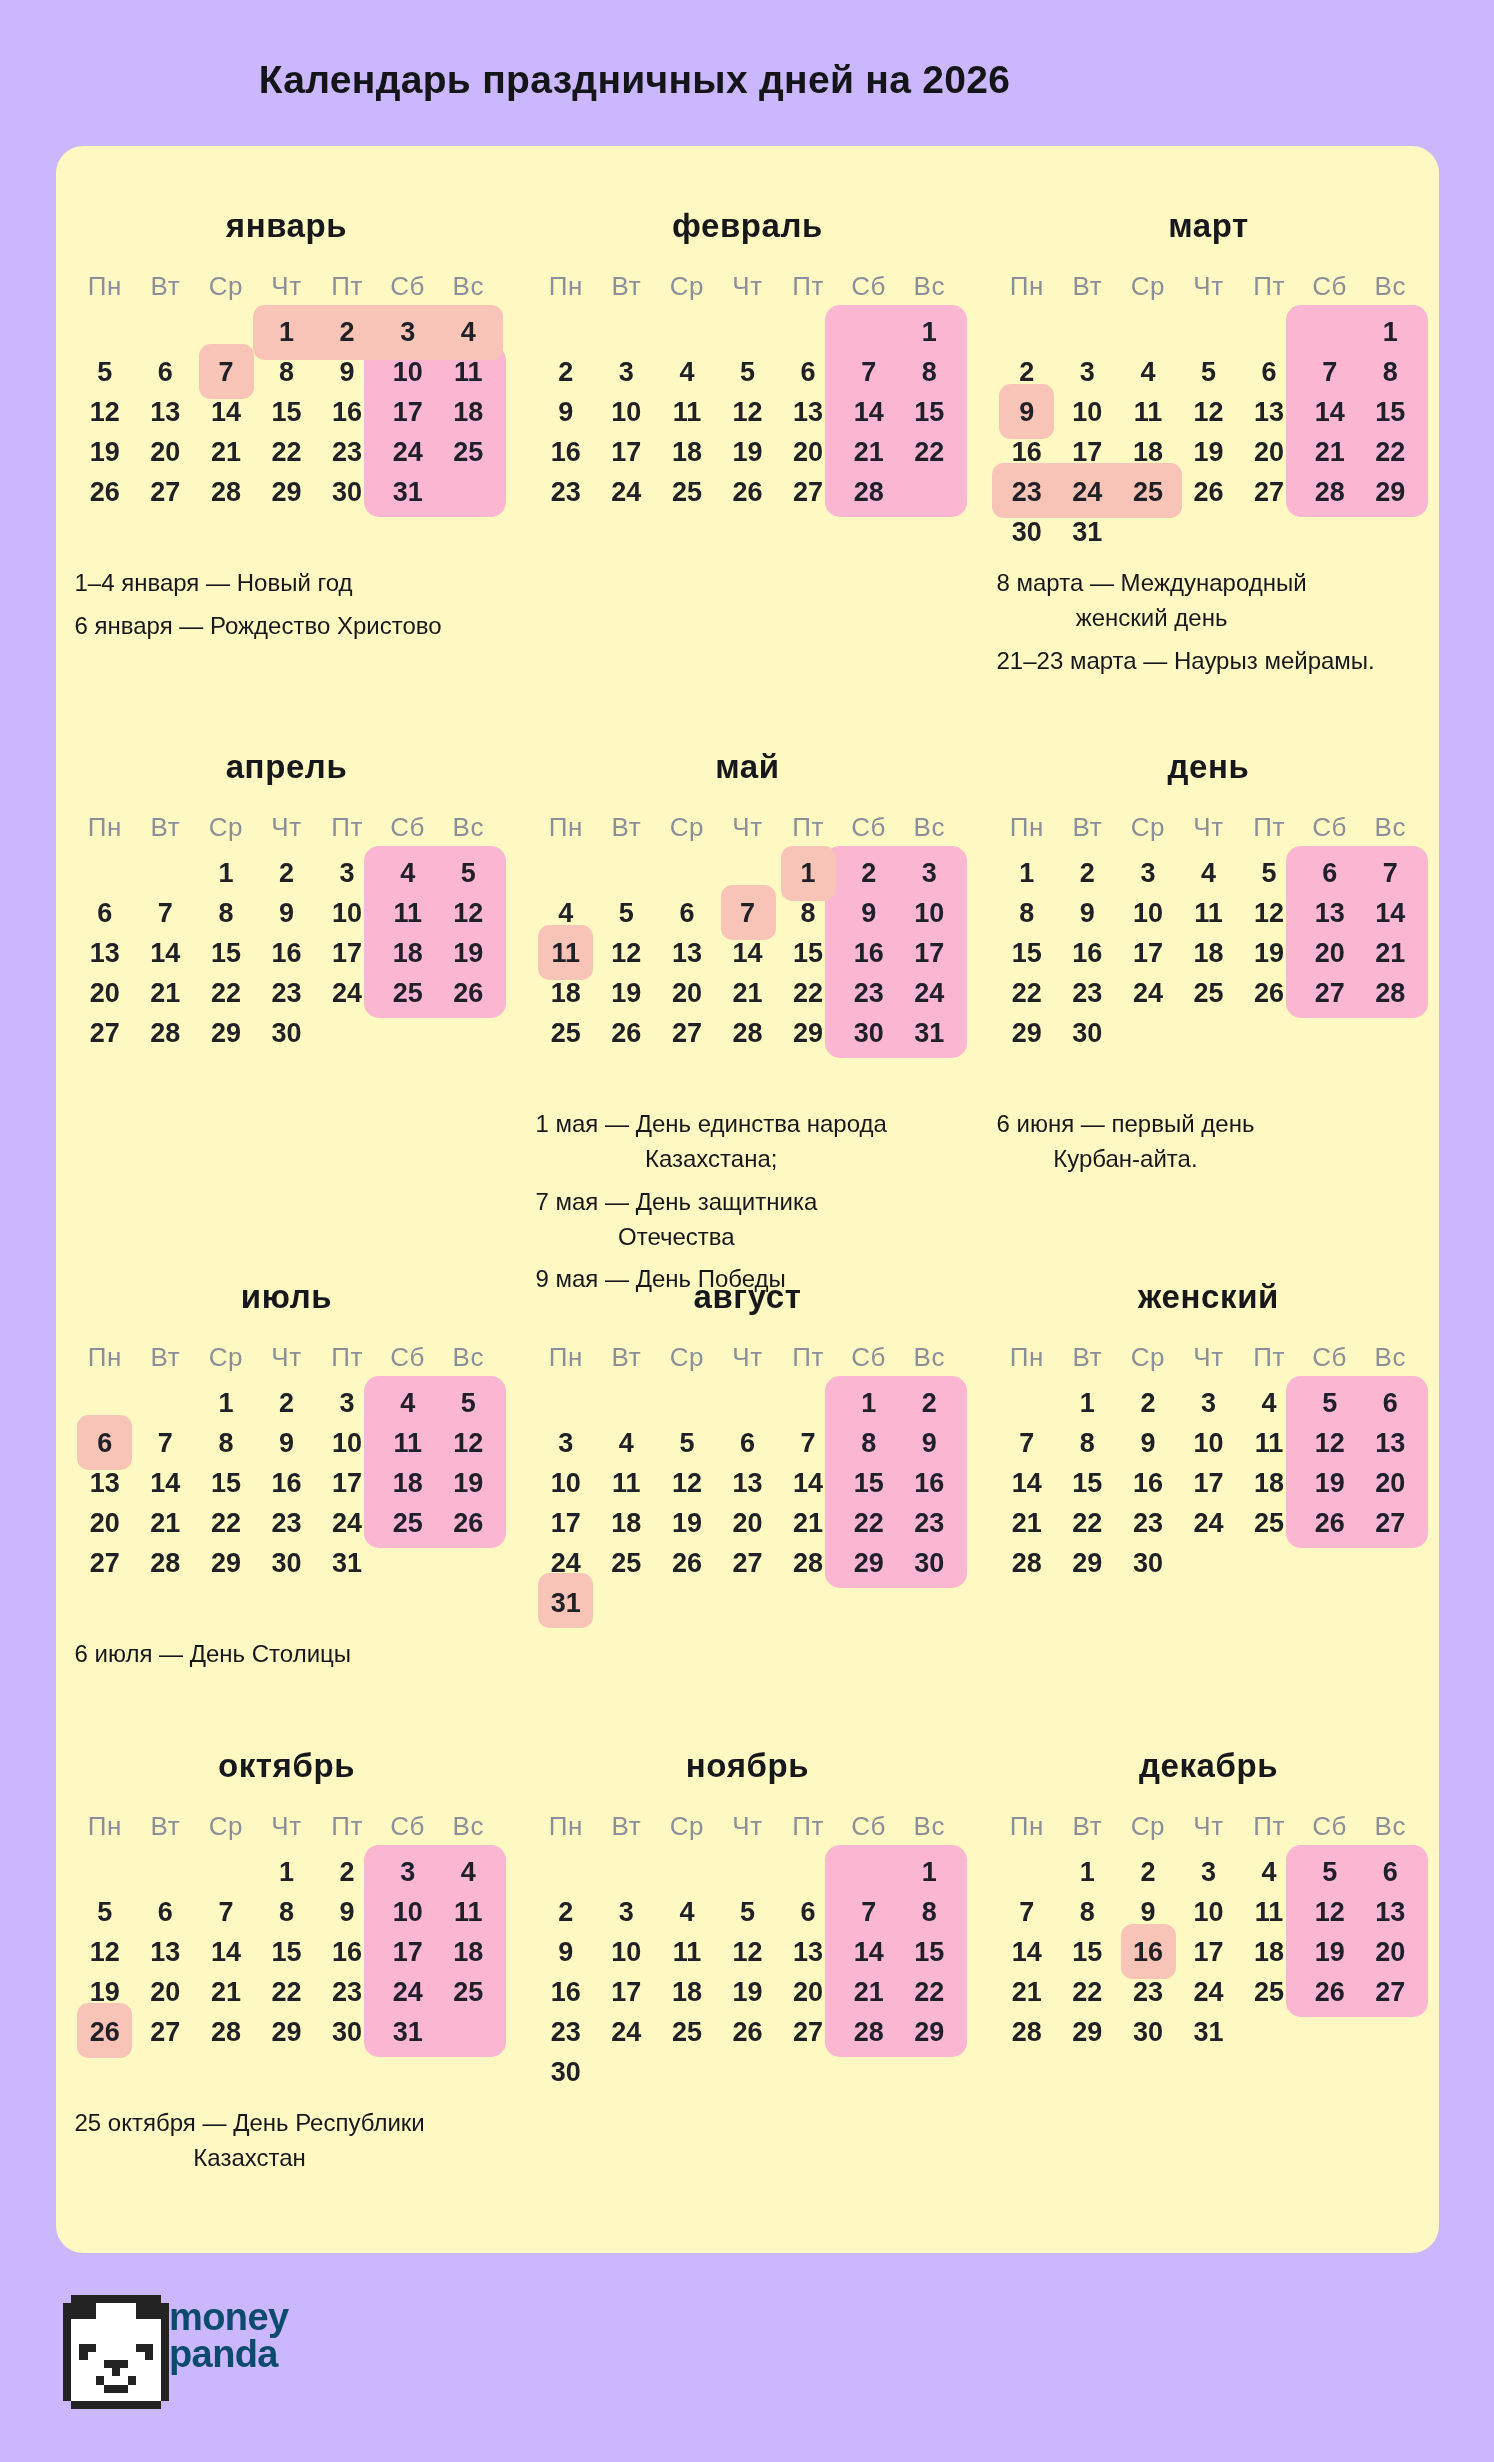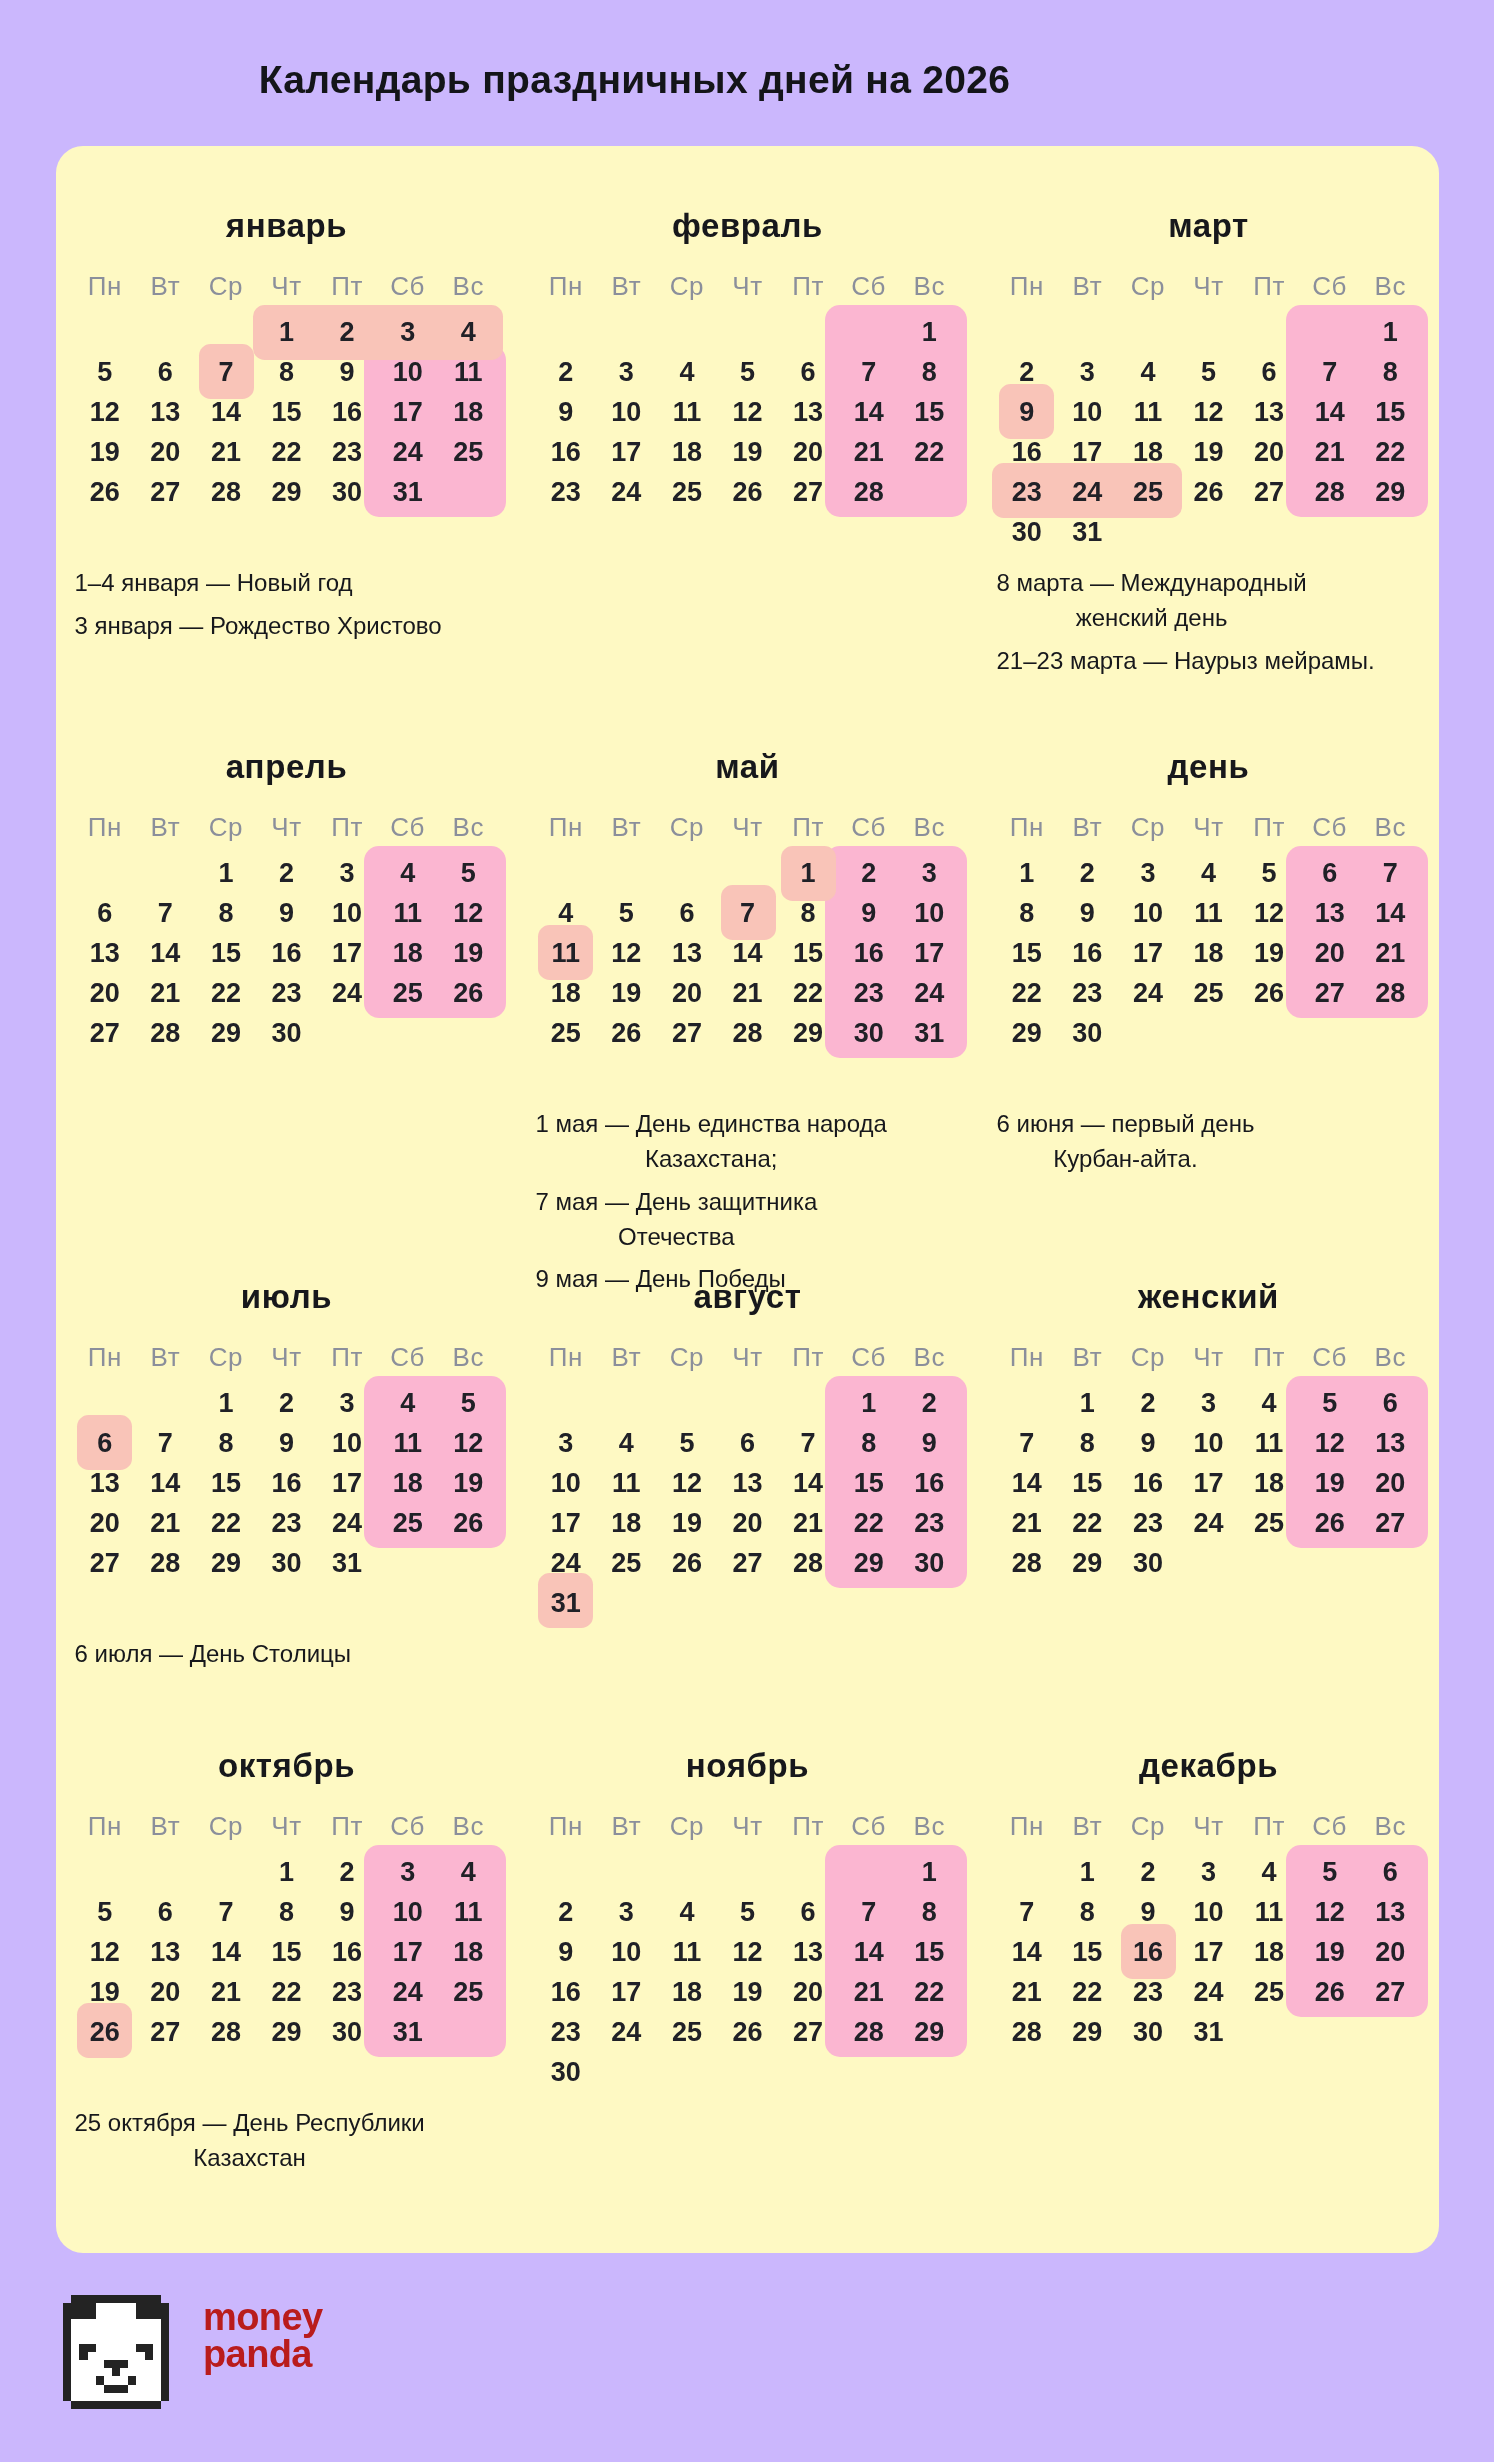--- a/index.html
+++ b/index.html
@@ -56,22 +56,22 @@
   .notes{margin-top:16px;font-size:24px;color:#17181c;}
   .note{width:max-content;max-width:424px;margin-bottom:8.1px;line-height:1.45;}
   .note .nline{white-space:nowrap;}
   .note .nline.cont{text-align:center;}
   .brand{
     position:absolute;left:63px;top:2295px;
     display:flex;align-items:flex-start;
   }
   .brand-icon{display:block;}
   .brand-text{
-    margin-left:34px;margin-top:3.5px;
-    font-size:38px;font-weight:bold;color:#b91c1c;
+    margin-left:0;margin-top:3.5px;
+    font-size:38px;font-weight:bold;color:#0c4a6e;
     line-height:0.98;letter-spacing:-0.6px;
   }
 </style>
 </head>
 <body>
 
 <div class="page-title">Календарь праздничных дней на 2026</div>
 
 <div class="card">
   <div class="months-grid">
@@ -143,21 +143,21 @@
             <div class="day"></div>
             <div class="day"></div>
             <div class="day"></div>
           </div>
         </div>
         <div class="notes">
           <div class="note">
             <div class="nline">1–4 января — Новый год</div>
           </div>
           <div class="note">
-            <div class="nline">3 января — Рождество Христово</div>
+            <div class="nline">6 января — Рождество Христово</div>
           </div>
         </div>
       </div>
       <div class="month">
         <div class="month-title">февраль</div>
         <div class="dow-row">
           <div class="dow">Пн</div>
           <div class="dow">Вт</div>
           <div class="dow">Ср</div>
           <div class="dow">Чт</div>

